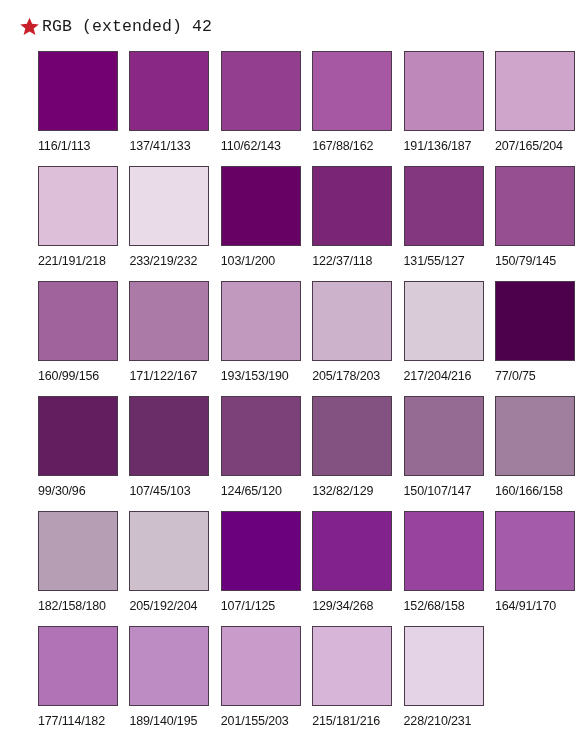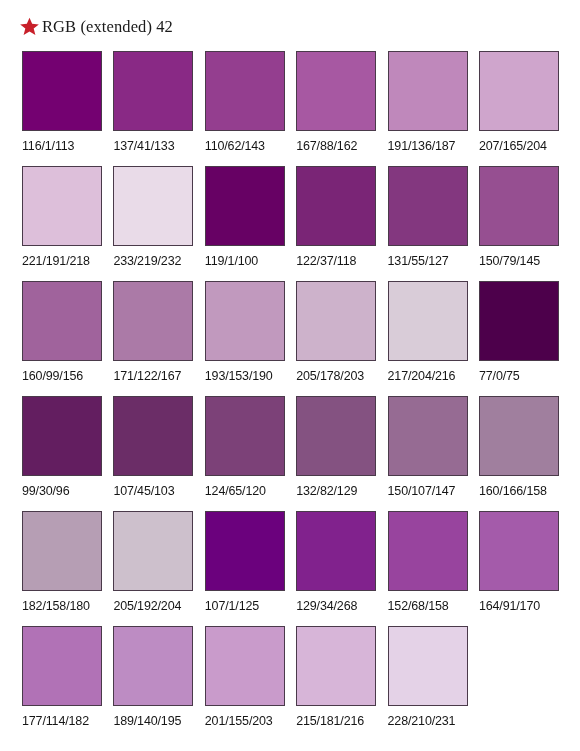--- a/index.html
+++ b/index.html
@@ -35,32 +35,32 @@
   }
   .star-icon {
     width: 19px;
     height: 19px;
     display: block;
     flex: 0 0 auto;
     margin-right: 1px;
     margin-top: 1px;
   }
   .header-title {
-    font-family: Liberation Serif, serif;
+    font-family: Liberation Mono, monospace;
     font-size: 16.5px;
     line-height: 19px;
     color: #1a1a1a;
     white-space: nowrap;
     letter-spacing: 0.1px;
   }
 
   
   .swatch-grid {
     position: absolute;
-    left: 22px;
+    left: 38px;
     top: 51px;
     width: 537px;
     display: grid;
     grid-template-columns: repeat(6, 80px);
     grid-auto-rows: 115px;
     column-gap: 11.4px;
     row-gap: 0px;
   }
   .swatch-cell {
     width: 80px;
@@ -126,21 +126,21 @@
       <div class="swatch-cell">
         <div class="swatch-chip" style="background: rgb(221, 191, 218); border-color: rgb(74, 58, 74);"></div>
         <div class="swatch-label">221/191/218</div>
       </div>
       <div class="swatch-cell">
         <div class="swatch-chip" style="background: rgb(233, 219, 232); border-color: rgb(74, 58, 74);"></div>
         <div class="swatch-label">233/219/232</div>
       </div>
       <div class="swatch-cell">
         <div class="swatch-chip" style="background: rgb(103, 1, 100); border-color: rgb(74, 58, 74);"></div>
-        <div class="swatch-label">119/1/100</div>
+        <div class="swatch-label">103/1/200</div>
       </div>
       <div class="swatch-cell">
         <div class="swatch-chip" style="background: rgb(122, 37, 118); border-color: rgb(74, 58, 74);"></div>
         <div class="swatch-label">122/37/118</div>
       </div>
       <div class="swatch-cell">
         <div class="swatch-chip" style="background: rgb(131, 55, 127); border-color: rgb(74, 58, 74);"></div>
         <div class="swatch-label">131/55/127</div>
       </div>
       <div class="swatch-cell">

